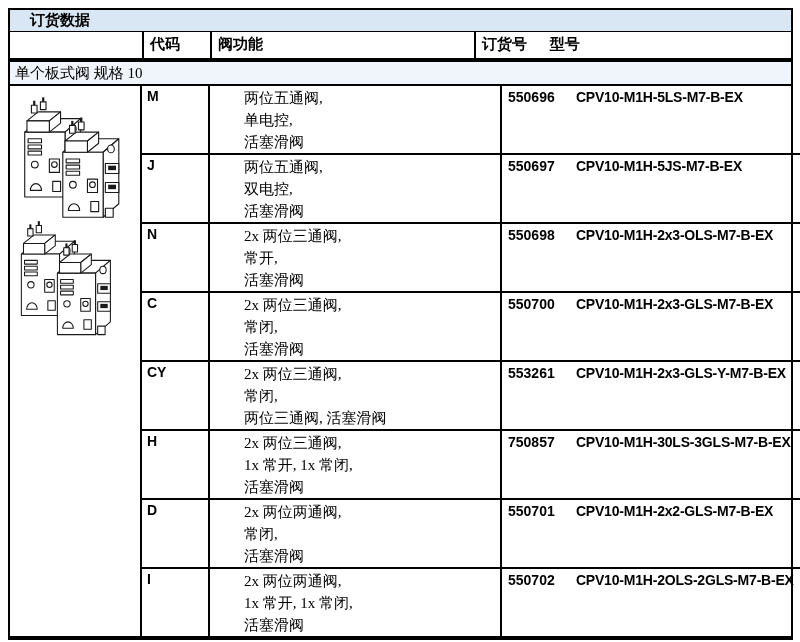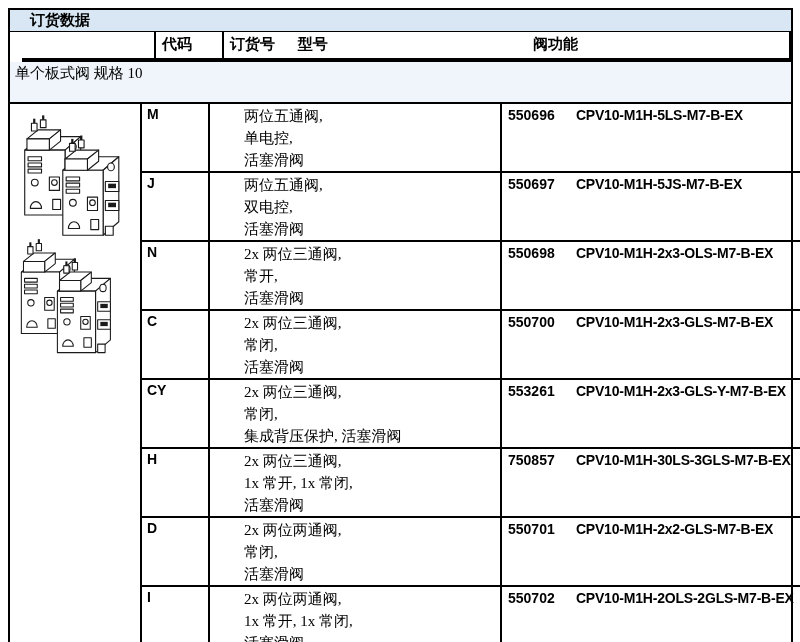--- a/index.html
+++ b/index.html
@@ -28,39 +28,38 @@
     font-size: 15px;
     line-height: 18px;
     padding: 1px 6px 2px 20px;
   }
   
   .header-row {
     display: flex;
     border-bottom: 4px solid #000;
     font-weight: bold;
     font-size: 15px;
-    margin-left: 12px;
   }
   .header-row .hcell {
     box-sizing: border-box;
     padding: 3px 0 4px 6px;
     line-height: 19px;
   }
   .hcell.h-img  { width: 134px; border-right: 2px solid #000; padding-left: 0; }
   .hcell.h-code { width: 68px;  border-right: 2px solid #000; }
   .hcell.h-func { width: 264px; border-right: 2px solid #000; }
   .hcell.h-ord  { flex: 1; }
   .h-ordno { display: inline-block; width: 64px; }
   
   .section-row {
     background: #eff5fb;
     border-bottom: 2px solid #000;
     font-size: 15px;
     line-height: 19px;
-    padding: 2px 6px 19px 5px;
+    padding: 2px 6px 1px 5px;
   }
   
   .tbody { display: flex; }
   .img-cell {
     width: 132px;
     border-right: 2px solid #000;
     box-sizing: border-box;
     padding: 6px 0 0 2px;
   }
   .rows { flex: 1; }
@@ -105,25 +104,25 @@
 <body>
 
 <div class="doc">
   <div class="otable">
 
     <div class="title-row">订货数据</div>
 
     <div class="header-row">
       <div class="hcell h-img"></div>
       <div class="hcell h-code">代码</div>
+      <div class="hcell h-func">阀功能</div>
       <div class="hcell h-ord">
         <span class="h-ordno">订货号</span>
         <span>型号</span>
       </div>
-      <div class="hcell h-func">阀功能</div>
     </div>
 
     <div class="section-row">单个板式阀 规格 10</div>
 
     <div class="tbody">
       <div class="img-cell">
         
         <svg width="128" height="540" viewBox="0 0 128 540" aria-hidden="true">
           <defs>
             <g id="vb">
@@ -221,21 +220,21 @@
       <span class="order-no">550700</span>
       <span class="type-code">CPV10-M1H-2x3-GLS-M7-B-EX</span>
     </div>
   </div>
 
   <div class="body-row">
     <div class="cell code-cell">CY</div>
     <div class="cell func-cell">
               <div>2x 两位三通阀,</div>
               <div>常闭,</div>
-              <div>集成背压保护, 活塞滑阀</div>
+              <div>两位三通阀, 活塞滑阀</div>
             </div>
     <div class="cell order-cell">
       <span class="order-no">553261</span>
       <span class="type-code">CPV10-M1H-2x3-GLS-Y-M7-B-EX</span>
     </div>
   </div>
 
   <div class="body-row">
     <div class="cell code-cell">H</div>
     <div class="cell func-cell">

